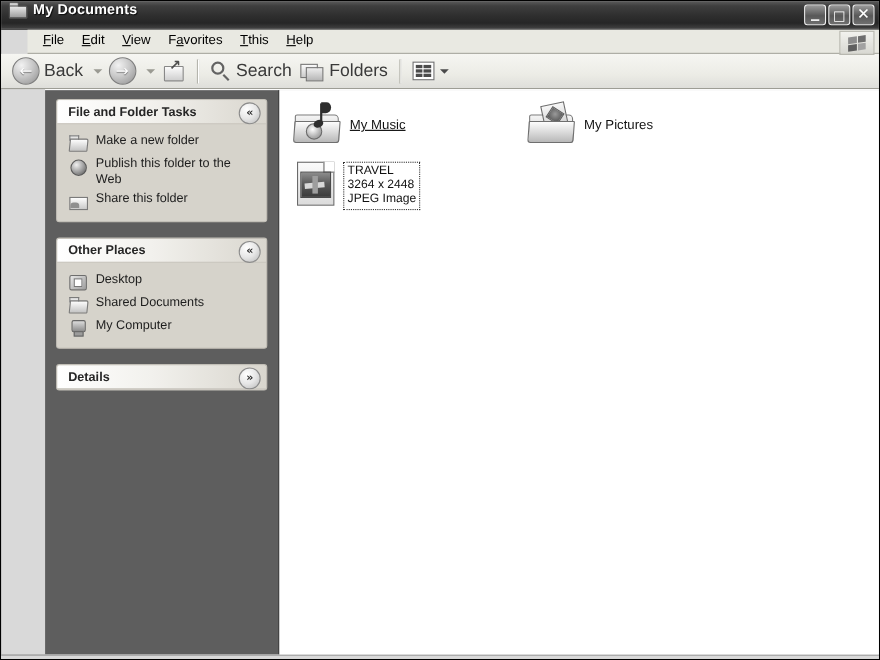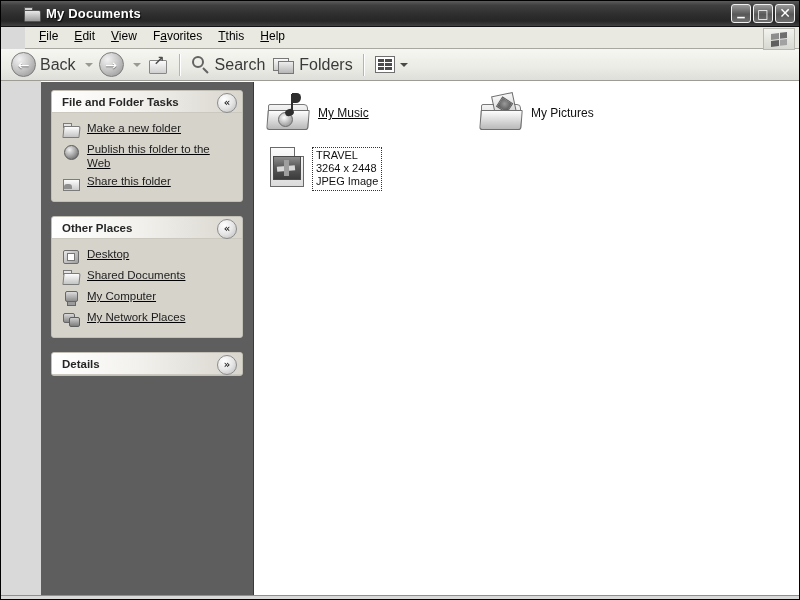--- a/index.html
+++ b/index.html
@@ -25,22 +25,21 @@
   }
 
   
   #titlebar {
     position: relative;
     height: 26px;
     flex: 0 0 26px;
     background: linear-gradient(to bottom,#5b5b5b 0%, #3e3e3e 18%, #2e2e2e 55%, #262626 80%, #414141 100%);
     border-bottom: 1px solid #111;
     display: flex;
-    align-items: center;
-    padding-left: 22px;
+    padding-left: 6px;
     box-sizing: border-box;
   }
   #titlebar .folder-glyph {
     width: 18px; height: 16px;
     margin-right: 5px;
     position: relative;
     flex: 0 0 18px;
   }
   #titlebar .folder-glyph .fbody {
     position: absolute; left: 1px; top: 4px;
@@ -342,21 +341,20 @@
   }
   .panel-body {
     padding: 6px 0 8px 0;
     background: #d6d3cb;
   }
   .task {
     display: flex;
     align-items: flex-start;
     padding: 2px 8px 2px 10px;
     cursor: default;
-    text-decoration: underline;
   }
   .task .tico {
     flex: 0 0 18px;
     width: 18px; height: 16px;
     margin-right: 7px;
     margin-top: 1px;
     position: relative;
   }
   .task .tlabel {
     font-size: 11.5px;
@@ -757,27 +755,20 @@
               </span>
             <span class="tlabel">Shared Documents</span>
           </div>
           <div class="task">
             <span class="tico ico-mycomp">
                 <span class="m1"></span>
                 <span class="m2"></span>
               </span>
             <span class="tlabel">My Computer</span>
           </div>
-          <div class="task">
-            <span class="tico ico-netplace">
-                <span class="n1"></span>
-                <span class="n2"></span>
-              </span>
-            <span class="tlabel">My Network Places</span>
-          </div>
         </div>
       </div>
 
       <div class="panel">
         <div class="panel-header">
           <span class="panel-title">Details</span>
           <span class="chev-btn">
             <span class="g">»</span>
           </span>
         </div>

